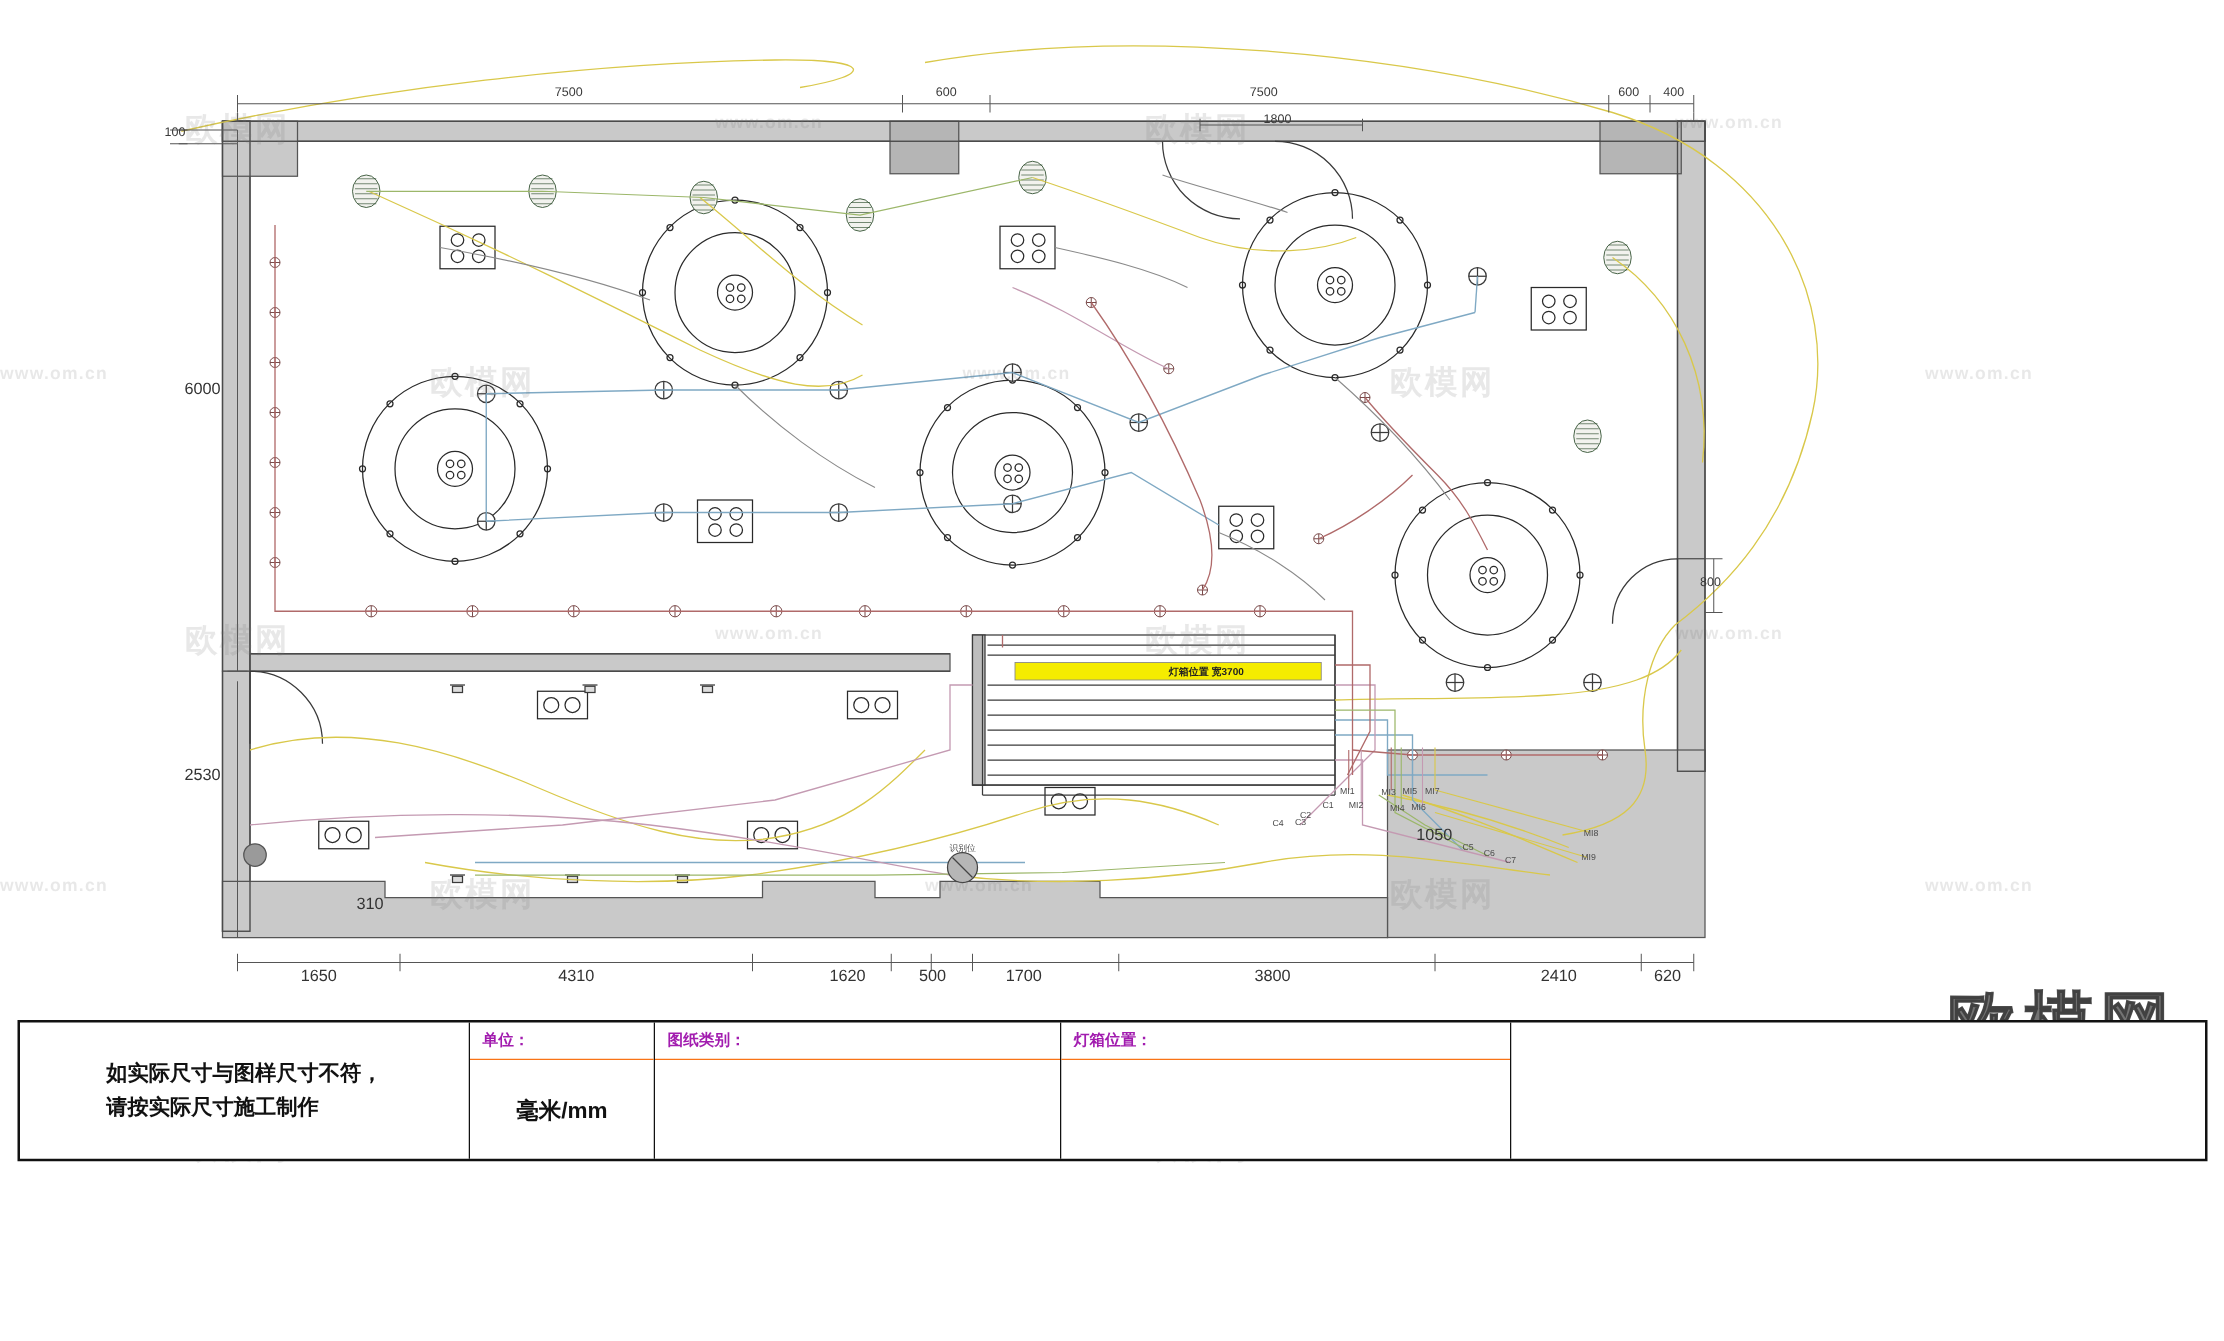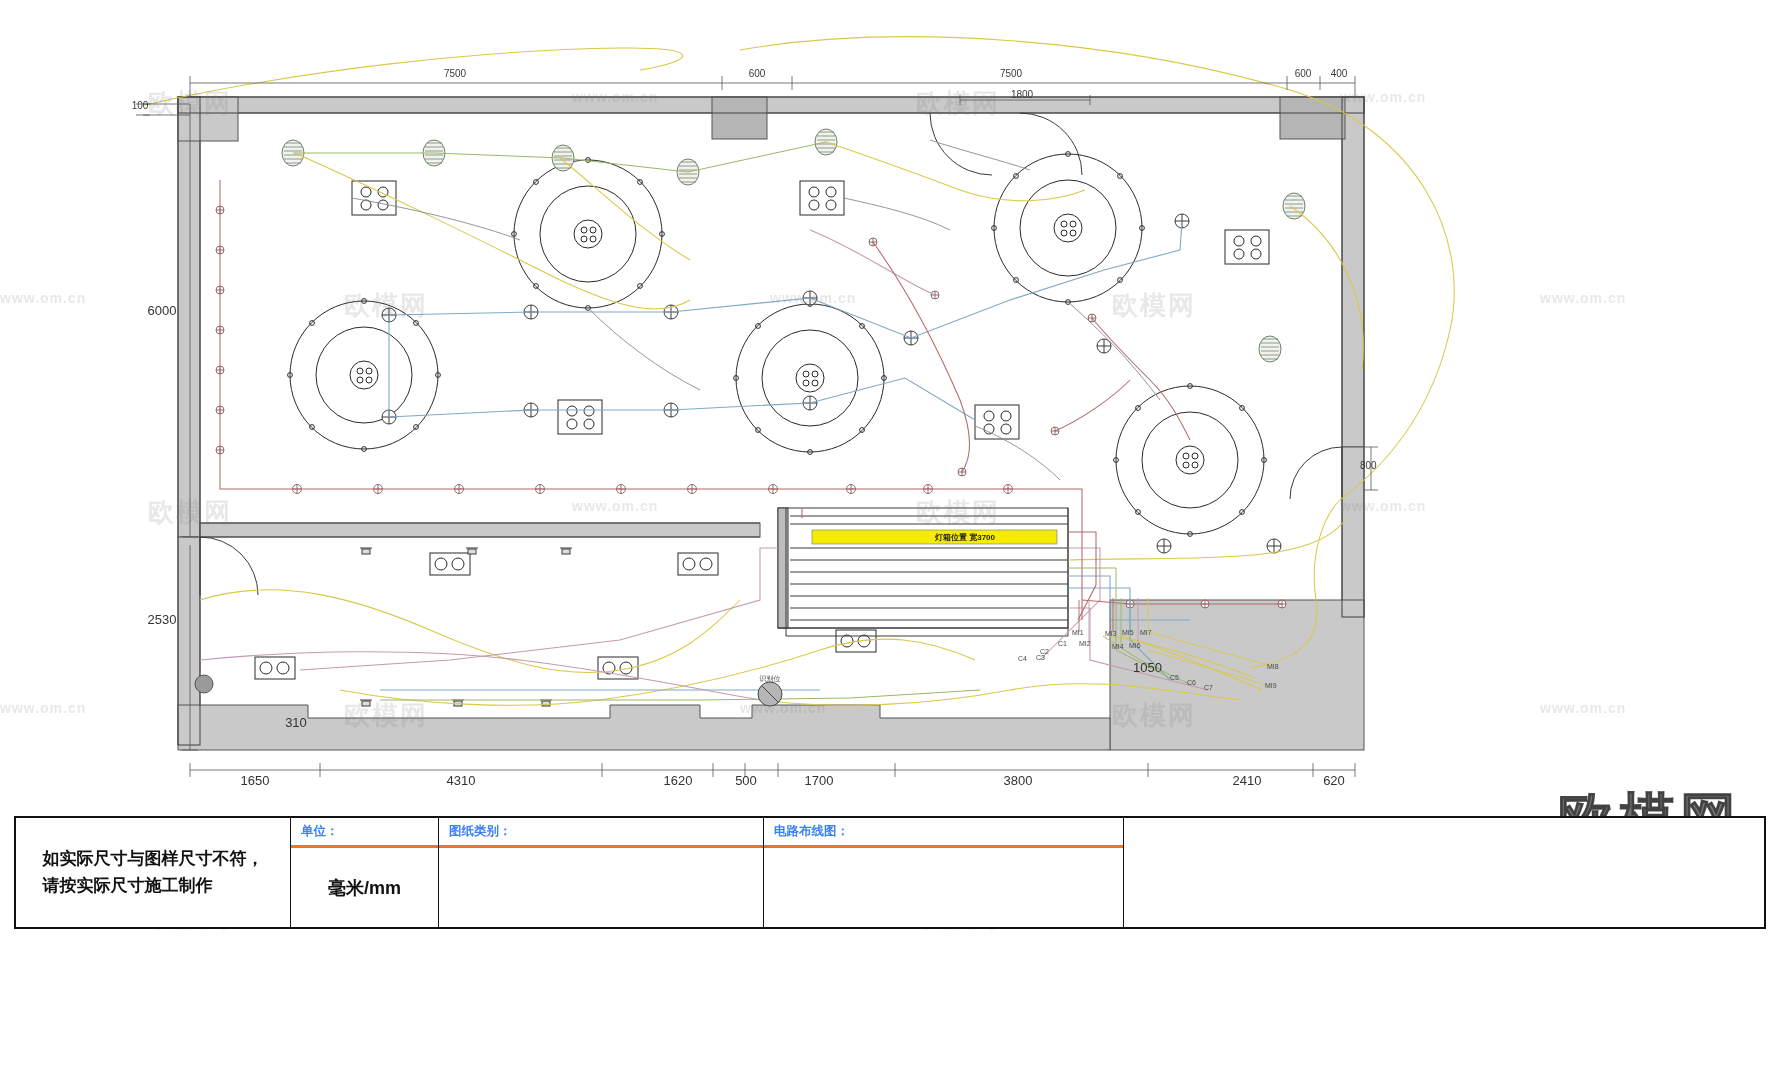--- a/index.html
+++ b/index.html
@@ -9,25 +9,25 @@
   .dimtxt{font-size:10px;fill:#3a3a3a;font-family:"Liberation Sans",sans-serif;}
   .dimtxt-lg{font-size:13px;fill:#333;font-family:"Liberation Sans",sans-serif;}
   .termtxt{font-size:7px;fill:#4a4a4a;font-family:"Liberation Sans",sans-serif;}
   .boxtxt{font-size:8px;fill:#222;font-family:"Liberation Sans",sans-serif;font-weight:bold;}
 
   
   #titleblock{position:absolute;left:14px;top:816px;width:1752px;height:113px;
      border:2px solid #111;display:flex;background:#fff;box-sizing:border-box;}
   .tb-cell{border-right:1px solid #111;box-sizing:border-box;position:relative;}
   .tb-cell:last-child{border-right:none;}
-  .tb-note{width:275px;display:flex;align-items:center;justify-content:center;
+  .tb-note{width:360px;display:flex;align-items:center;justify-content:center;
      text-align:left;padding:0 14px;font-weight:bold;font-size:17px;line-height:1.55;color:#111;}
   .tb-split{display:flex;flex-direction:column;}
-  .tb-head{height:30px;border-bottom:3px solid #f97316;display:flex;align-items:center;
-     padding-left:10px;font-size:12.5px;font-weight:bold;color:#3b82f6;box-sizing:border-box;}
+  .tb-head{height:30px;border-bottom:1px solid #f97316;display:flex;align-items:center;
+     padding-left:10px;font-size:12.5px;font-weight:bold;color:#a21caf;box-sizing:border-box;}
   .tb-body{flex:1;display:flex;align-items:center;justify-content:center;
      font-weight:bold;color:#111;}
   .w-unit{width:148px;} .w-unit .tb-body{font-size:18px;}
   .w-type{width:325px;text-align:center;} .w-type .tb-body{font-size:23px;}
   .w-cust{width:360px;} .w-cust .tb-body{font-size:23px;}
   .w-design{flex:1;} .w-design .tb-body{font-size:22px;}
 
   
   .wm{position:absolute;color:rgba(120,120,120,.17);font-weight:bold;
       pointer-events:none;user-select:none;white-space:nowrap;}
@@ -745,21 +745,21 @@
     <div class="tb-cell tb-split w-unit">
       <div class="tb-head">单位：</div>
       <div class="tb-body">毫米/mm</div>
     </div>
 
     <div class="tb-cell tb-split w-type">
       <div class="tb-head">图纸类别：</div>
     </div>
 
     <div class="tb-cell tb-split w-cust">
-      <div class="tb-head">电路布线图：</div>
+      <div class="tb-head">灯箱位置：</div>
     </div>
 
     <div class="tb-cell tb-split w-design">
     </div>
 
   </div>
 
 </div>
 
 </body></html>

